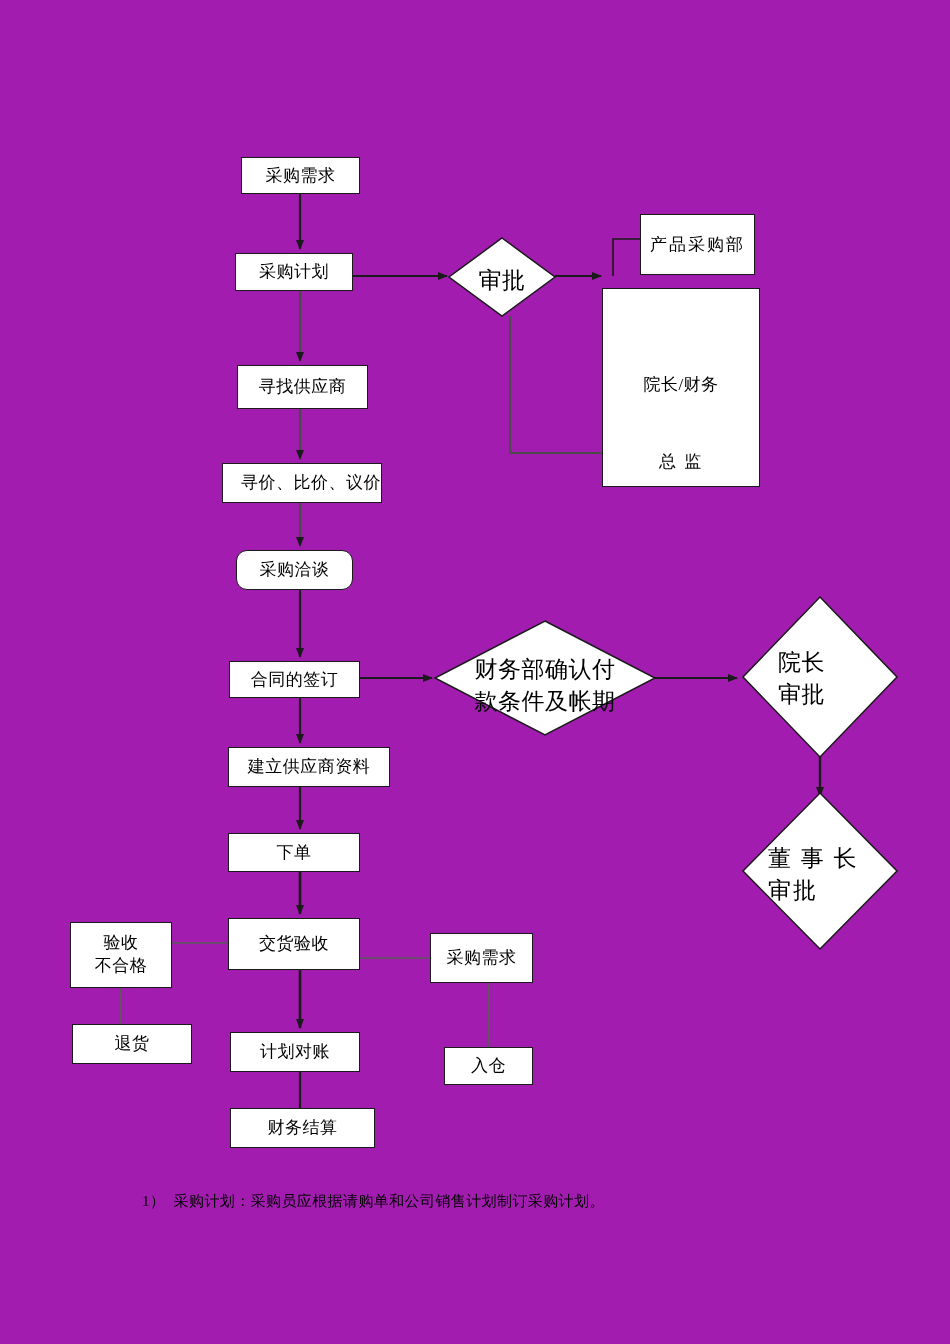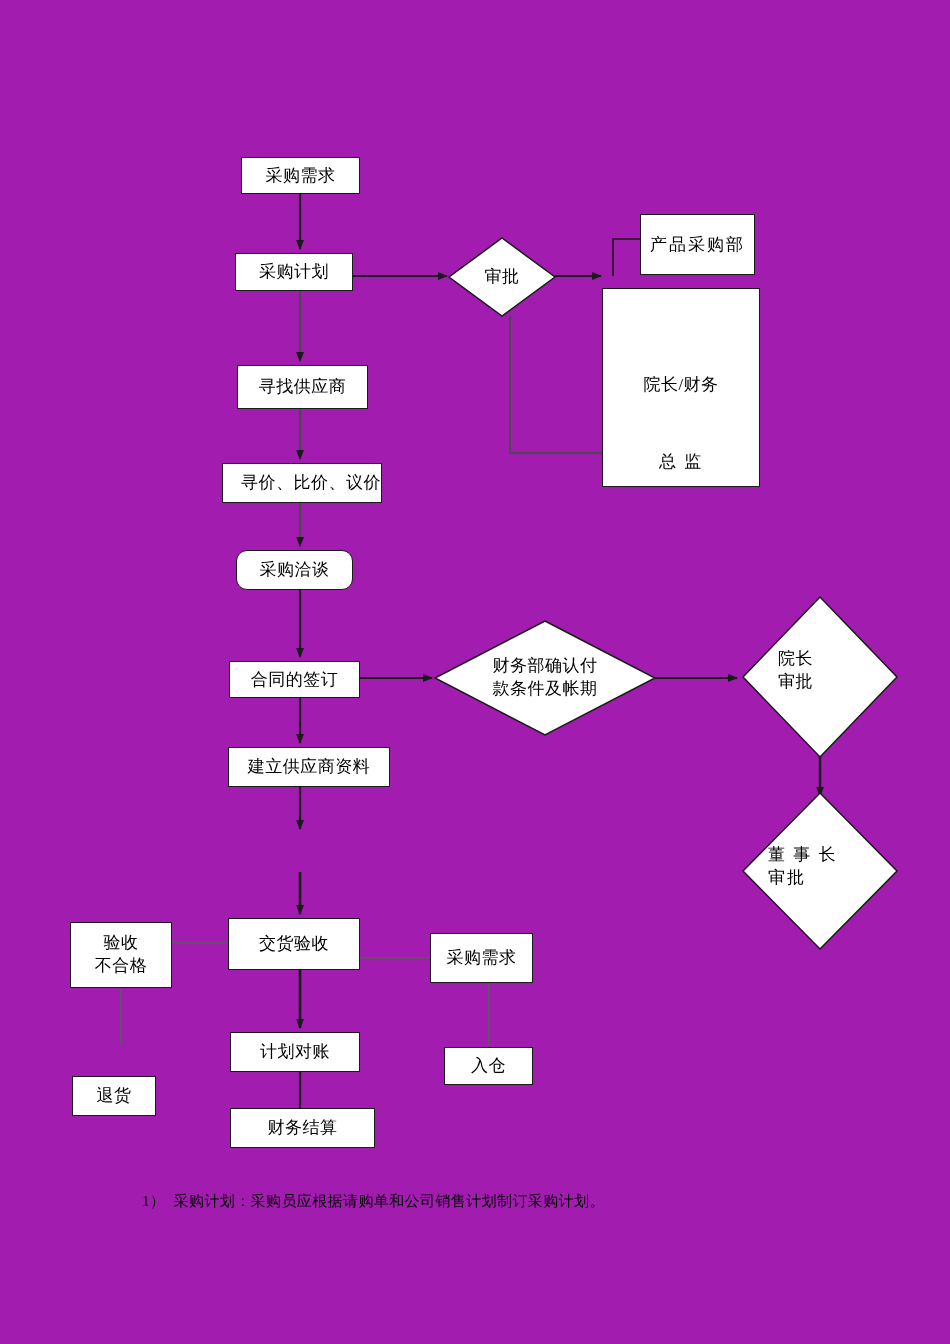--- a/index.html
+++ b/index.html
@@ -63,21 +63,21 @@
     position: absolute;
     left: 0;
     right: 0;
     text-align: center;
     font-size: 17px;
     letter-spacing: 2px;
   }
   .diamond-label {
     position: absolute;
     text-align: center;
-    font-size: 17px;
+    font-size: 23px;
     line-height: 1.38;
     letter-spacing: 0.5px;
     white-space: pre-line;
     z-index: 4;
     pointer-events: none;
   }
   .diamond-hit {
     position: absolute;
     z-index: 3;
     background: transparent;
@@ -182,35 +182,38 @@
   </div>
 
   <div class="node" style="left:229px; top:661px; width:131px; height:37px;">
     <span>合同的签订</span>
   </div>
 
   <div class="node" style="left:228px; top:747px; width:162px; height:40px;">
     <span>建立供应商资料</span>
   </div>
 
+  <div class="node" style="left:228px; top:833px; width:132px; height:39px;">
+    <span>下单</span>
+  </div>
 
   <div class="node" style="left:228px; top:918px; width:132px; height:52px;">
     <span>交货验收</span>
   </div>
 
   <div class="node two-line" style="left:70px; top:922px; width:102px; height:66px;">
     <span>验收
 不合格</span>
   </div>
 
   <div class="node" style="left:430px; top:933px; width:103px; height:50px;">
     <span>采购需求</span>
   </div>
 
-  <div class="node" style="left:72px; top:1076px; width:84px; height:40px;">
+  <div class="node" style="left:72px; top:1024px; width:120px; height:40px;">
     <span>退货</span>
   </div>
 
   <div class="node" style="left:444px; top:1047px; width:89px; height:38px;">
     <span>入仓</span>
   </div>
 
   <div class="node" style="left:230px; top:1032px; width:130px; height:40px;">
     <span>计划对账</span>
   </div>

